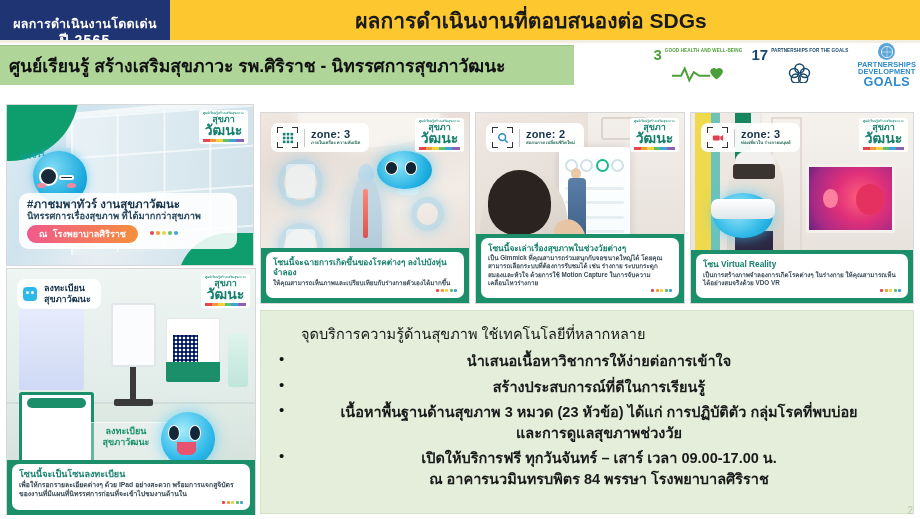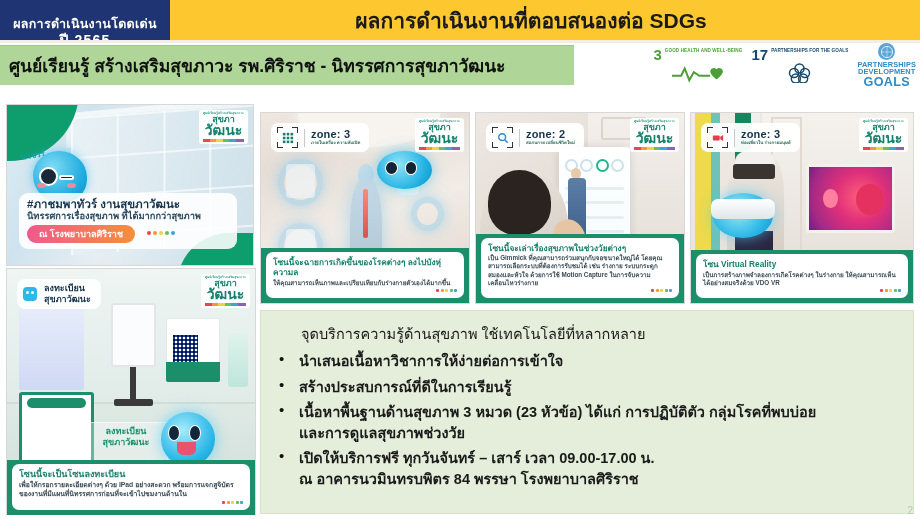--- a/index.html
+++ b/index.html
@@ -110,21 +110,21 @@
   .c1-caption {
     position:absolute; left:12px; bottom:16px; width:218px;
     background: rgba(255,255,255,.88); border-radius: 9px; padding:5px 8px 6px 8px;
   }
   .c1-cap1 { font-size:11.5px; font-weight:700; color:#16324a; line-height:1.15; }
   .c1-cap2 { font-size:9.3px; font-weight:700; color:#2a4a60; line-height:1.2; margin-top:0;}
   .c1-pill {
     display:inline-block; margin-top:3px;
     background: linear-gradient(90deg,#f0598c,#f58f3c);
     color:#fff; font-size:9px; font-weight:700;
-    border-radius: 10px; padding: 2px 12px;
+    border-radius: 10px; padding: 2px 12px; font-family: Liberation Mono, monospace;
   }
   .dotrow { display:inline-flex; gap:2px; vertical-align:middle; margin-left:8px; }
   .dotrow i { width:4px; height:4px; border-radius:50%; display:block; }
 
   
   #card2 { left: 260px; top: 112px; width: 210px; height: 192px; }
   #card3 { left: 475px; top: 112px; width: 210px; height: 192px; }
   #card4 { left: 690px; top: 112px; width: 224px; height: 192px; }
 
   .zone-photo { position:absolute; left:0; top:0; right:0; bottom:0; }
@@ -306,21 +306,21 @@
 
   
   .text-panel {
     position:absolute; left:260px; top:310px; width:654px; height:204px;
     background:#E4EEDA; border:1px solid #d6e3c9;
     padding: 9px 14px 6px 16px;
   }
   .tp-lead { font-size:14.5px; font-weight:400; color:#1a1a1a; margin: 2px 0 6px 24px; }
   .tp-item { display:flex; align-items:flex-start; margin-bottom: 5px; }
   .tp-bullet { width:22px; flex:0 0 22px; font-size:15px; line-height:1.1; color:#111; text-align:left; padding-left:2px;}
-  .tp-lines { flex:1; }
+  .tp-lines { flex:1;text-align:center; }
   .tp-line { font-size:14.5px; font-weight:700; color:#1a1a1a; line-height:1.42; }
   .tp-line.sub { margin-left:0; }
 
   .page-num {
     position:absolute; right:7px; bottom:3px;
     font-size:10px; color:#b9c9ab;
   }
   .footer-strip { position:absolute; left:0; bottom:0; width:920px; height:4px; background:#ffffff;}
 </style>
 </head>
@@ -469,21 +469,21 @@
 
   <div class="sukha-logo">
     <div class="tiny">ศูนย์เรียนรู้สร้างเสริมสุขภาวะ</div>
     <div class="s1">สุขภา</div>
     <div class="s2">วัฒนะ</div>
     <div class="bar"></div>
   </div>
 
   <div class="zone-caption">
     <div class="inner">
-      <div class="zc-title">โซนนี้จะฉายการเกิดขึ้นของโรคต่างๆ ลงไปบังหุ่ความล</div>
+      <div class="zc-title">โซนนี้จะฉายการเกิดขึ้นของโรคต่างๆ ลงไปบังหุ่นจำลอง</div>
       <div class="zc-body">ให้คุณสามารถเห็นภาพและเปรียบเทียบกับร่างกายตัวเองได้มากขึ้น</div>
       <div class="zc-dots">
         <i style="background:#e8464f"></i>
           <i style="background:#f2983c"></i>
           <i style="background:#f3d13f"></i>
           <i style="background:#5fbf6a"></i>
           <i style="background:#3fa3d4"></i>
       </div>
     </div>
   </div>

